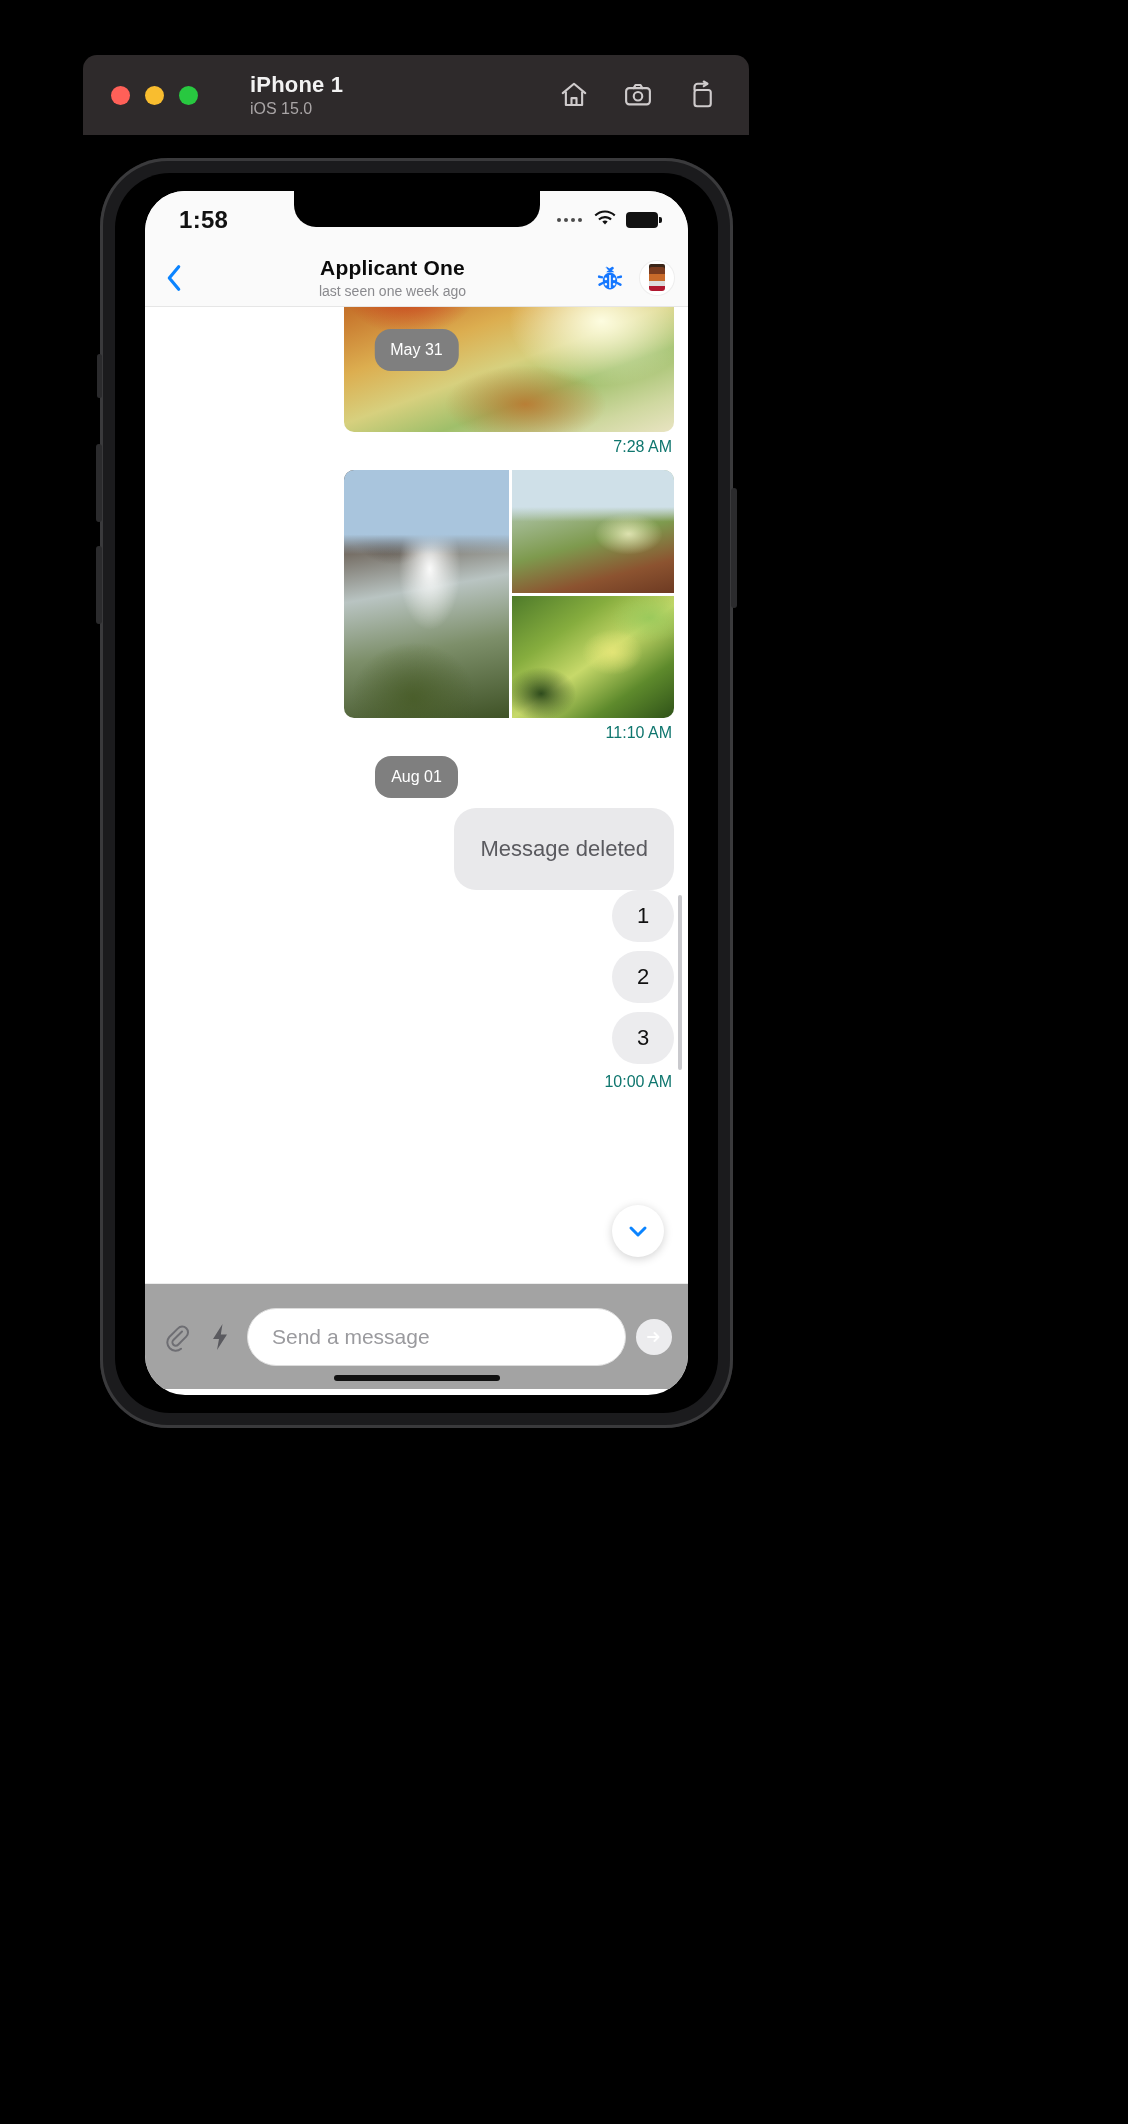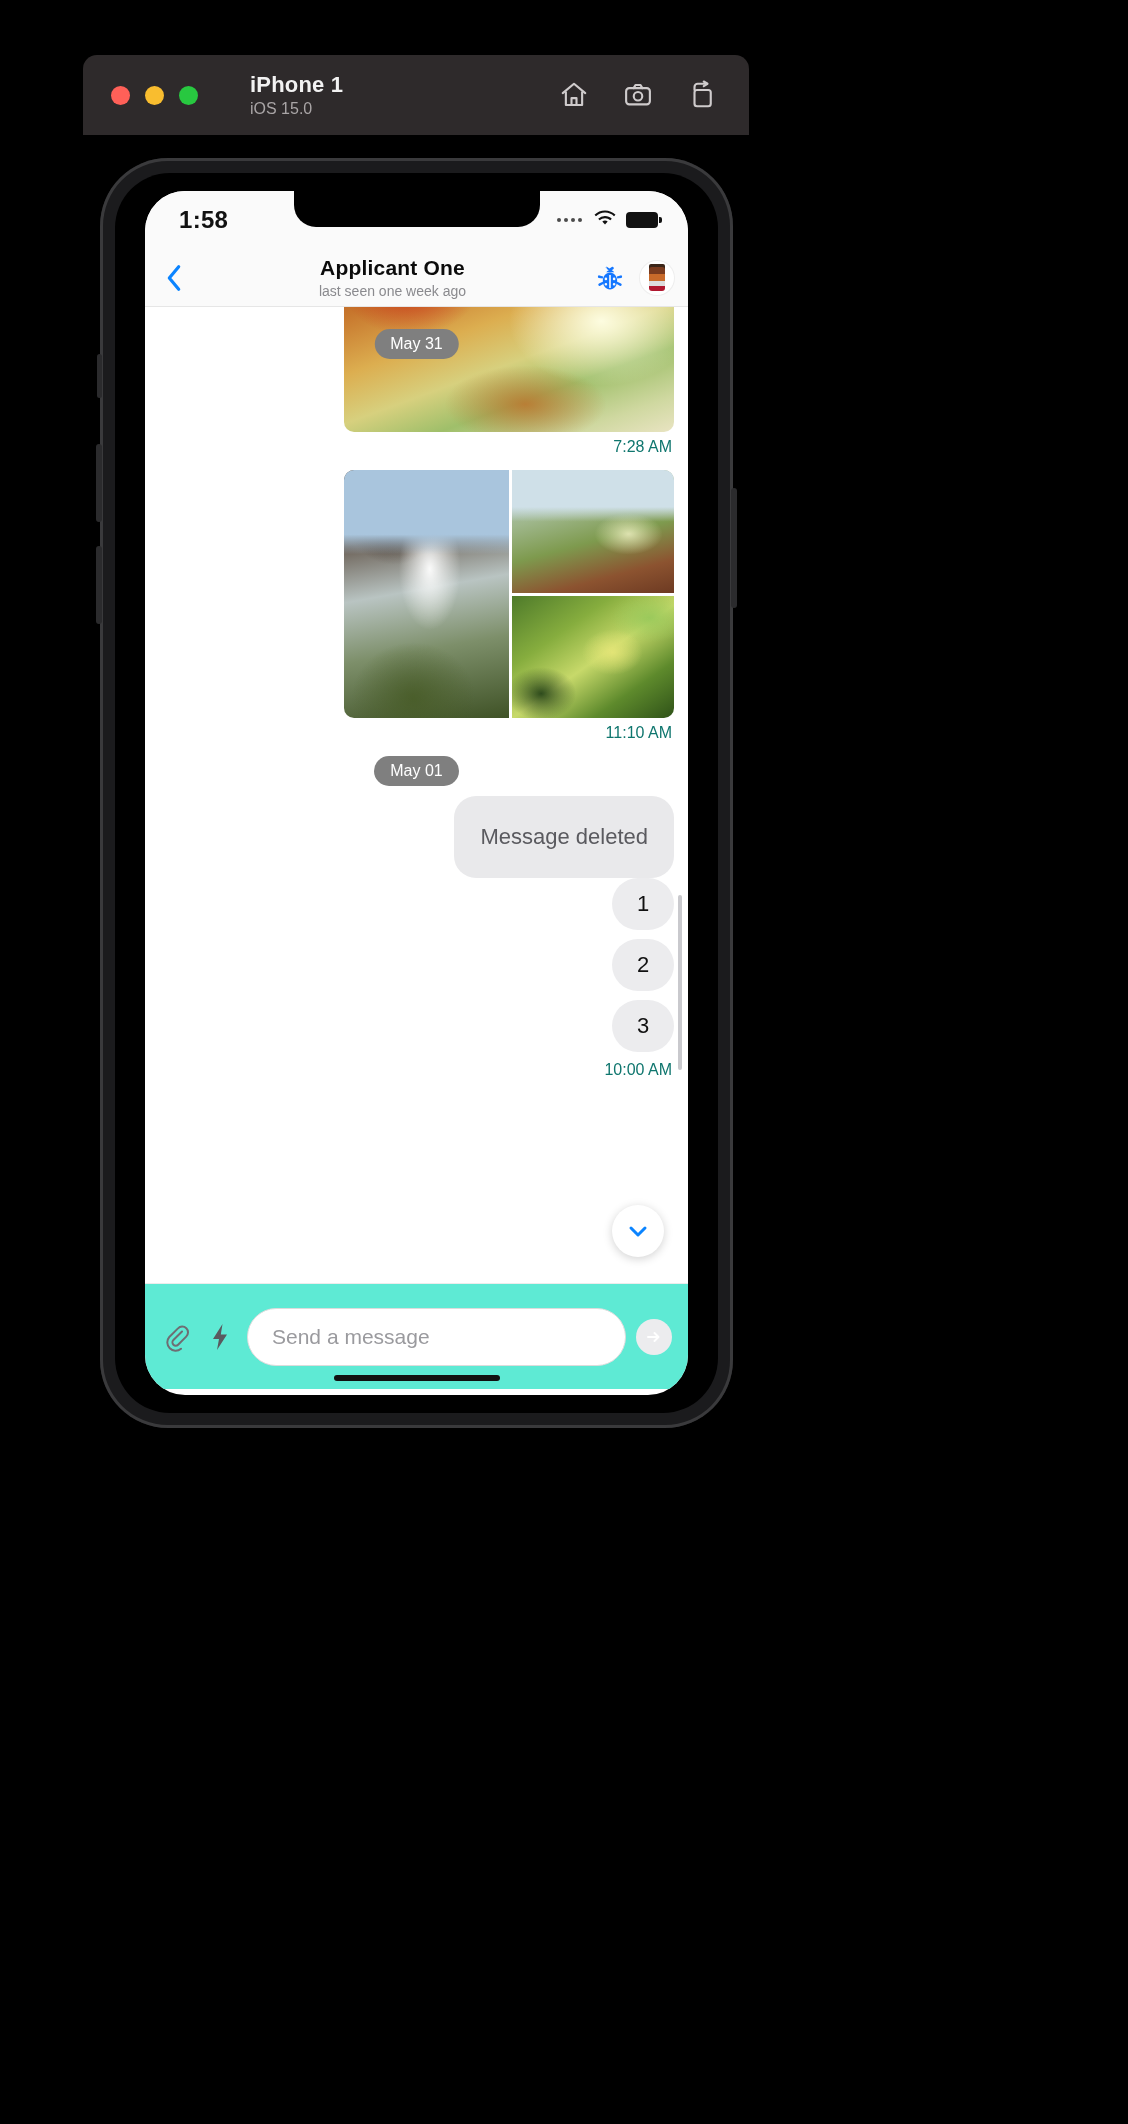--- a/index.html
+++ b/index.html
@@ -115,21 +115,21 @@
   
   .msglist {
     position: relative; height: 976px; background: #fff;
     overflow: hidden; padding: 0 14px;
   }
   .row { display: flex; }
   .row.right { justify-content: flex-end; }
 
   .date-chip {
     background: #7f7f7f; color: #fff; font-size: 16px;
-    padding: 6px 16px; border-radius: 16px; display: inline-block;
+    padding: 12px 16px; border-radius: 16px; display: inline-block;
   }
   .chip-wrap { display:flex; justify-content:center; margin: 10px 0; position: relative; z-index: 3;}
   .chip-overlay { position: absolute; top: 22px; left: 50%; transform: translateX(-50%); z-index: 5; }
 
   .photo-single {
     width: 330px; height: 185px; border-radius: 10px; overflow: hidden;
     margin-left: auto;
   }
   .ts { font-size: 16px; color: #0f766e; text-align: right; margin: 6px 2px 14px 0; }
 
@@ -198,21 +198,21 @@
   .scroll-down-btn {
     position: absolute; right: 24px; bottom: 26px;
     width: 52px; height: 52px; border-radius: 50%;
     background: #ffffff; box-shadow: 0 2px 10px rgba(0,0,0,.18);
     display: flex; align-items: center; justify-content: center; cursor: pointer;
   }
   .scroll-down-btn svg { width: 26px; height: 26px; }
 
   
   .composer {
-    position: relative; height: 106px; background: #5eead4;
+    position: relative; height: 106px; background: #a3a3a3;
     border-top: 1px solid #ececec;
     display: flex; align-items: center; padding: 0 16px 0 14px; gap: 10px;
   }
   .comp-icon { width: 34px; height: 34px; display:flex; align-items:center; justify-content:center; cursor:pointer; }
   .comp-icon svg { width: 26px; height: 30px; }
   .comp-input {
     flex: 1; height: 58px; border: 1px solid #dcdcdc; border-radius: 30px;
     background: #fff; padding: 0 24px; font-size: 21px; color: #8a8a8e;
     font-family: "Liberation Sans", sans-serif; outline: none;
   }
@@ -345,21 +345,21 @@
                   <div class="img-dune"></div>
                 </div>
               <div>
                   <div class="img-leaves"></div>
                 </div>
             </div>
           </div>
           <div class="ts">11:10 AM</div>
 
           <div class="chip-wrap">
-            <span class="date-chip">May 01</span>
+            <span class="date-chip">Aug 01</span>
           </div>
 
           <div class="row right">
             <span class="bubble-grey">Message deleted</span>
           </div>
 
 
           <div class="bubble-num">1</div>
           <div class="bubble-num">2</div>
           <div class="bubble-num">3</div>

